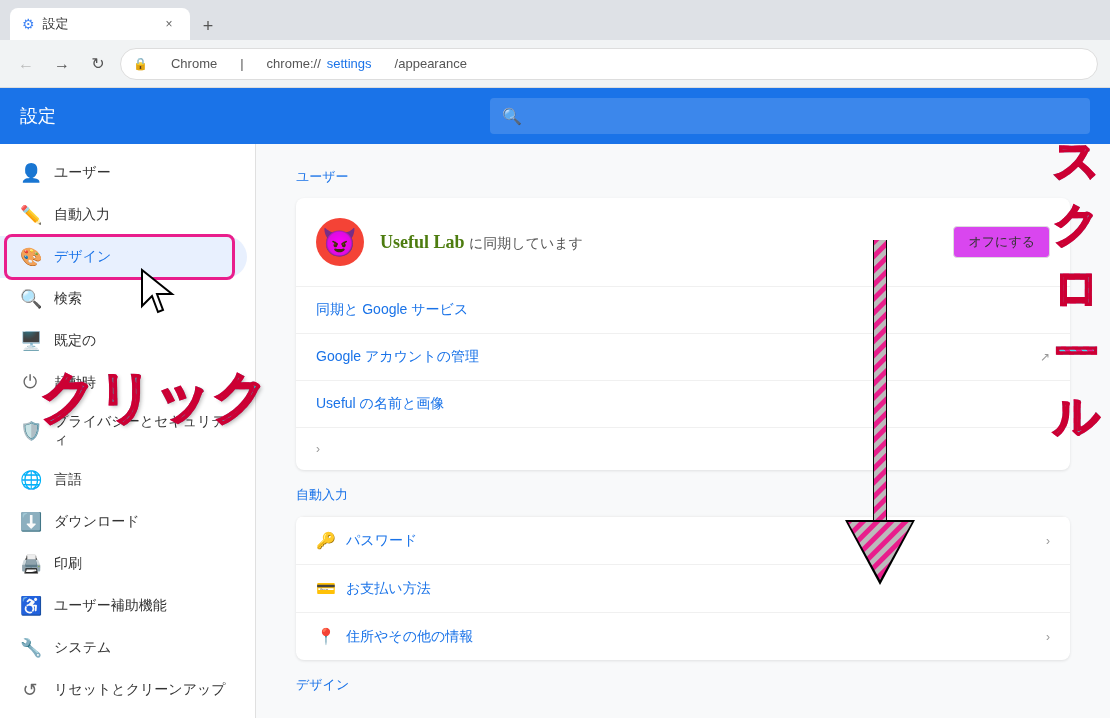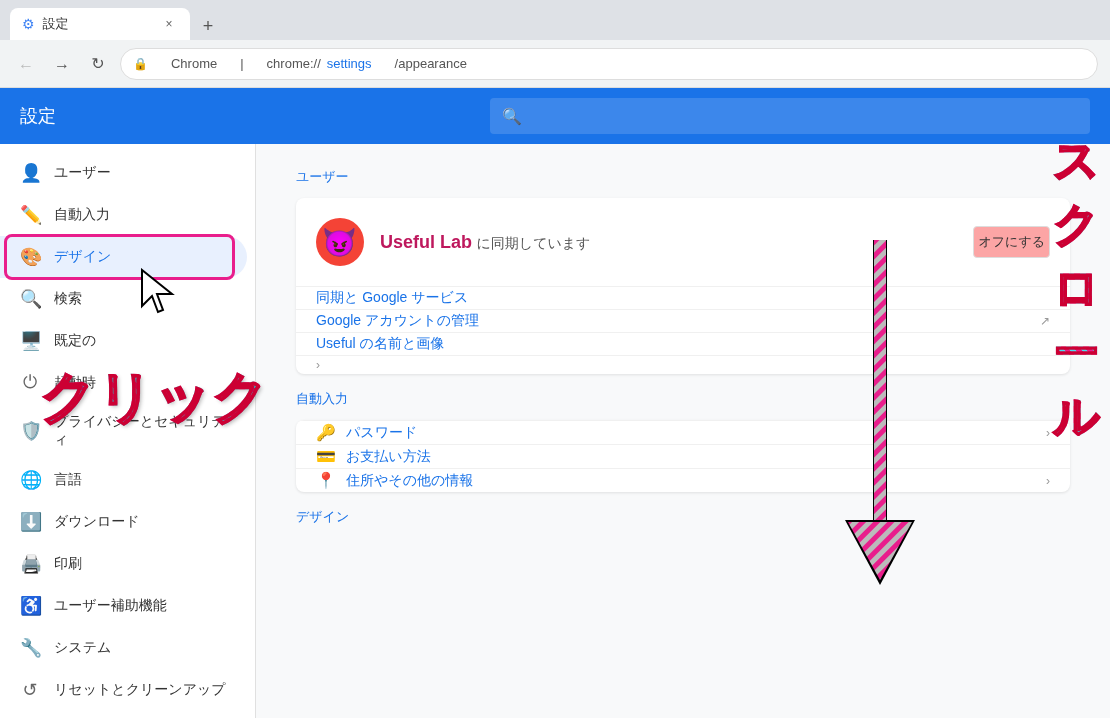--- a/index.html
+++ b/index.html
@@ -56,25 +56,25 @@
     
     .main-content { flex: 1; overflow-y: auto; padding: 20px 40px; background: #f8f9fa; }
 
     .section-title { font-size: 13px; color: #1a73e8; font-weight: 500; margin-bottom: 12px; margin-top: 4px; }
 
     .card { background: #fff; border-radius: 8px; box-shadow: 0 1px 3px rgba(0,0,0,0.1); margin-bottom: 16px; overflow: hidden; }
 
     .user-card { display: flex; align-items: center; padding: 20px; gap: 16px; }
     .user-avatar { width: 48px; height: 48px; border-radius: 50%; background: #f44336; display: flex; align-items: center; justify-content: center; font-size: 28px; }
     .user-info { flex: 1; }
-    .user-name { font-size: 18px; font-weight: 700; color: #be185d; font-family: Liberation Sans, sans-serif; }
+    .user-name { font-size: 18px; font-weight: 700; color: #4d7c0f; font-family: Liberation Serif, serif; }
     .user-sync { font-size: 14px; color: #555; margin-top: 33px; }
-    .sync-btn { background: #fca5a5; border: 1px solid #ddd; border-radius: 4px; padding: 6px 4px; font-size: 13px; color: #333; cursor: pointer; white-space: nowrap; }
-
-    .menu-item { display: flex; align-items: center; padding: 2px 20px; border-top: 1px solid #f0f0f0; cursor: pointer; }
+    .sync-btn { background: #d946ef; border: 1px solid #ddd; border-radius: 4px; padding: 6px 14px; font-size: 13px; color: #333; cursor: pointer; white-space: nowrap; }
+
+    .menu-item { display: flex; align-items: center; padding: 14px 20px; border-top: 1px solid #f0f0f0; cursor: pointer; }
     .menu-item-text { flex: 1; font-size: 14px; color: #1a73e8; }
     .menu-item-arrow { color: #999; font-size: 12px; }
     .menu-item-icon { width: 20px; margin-right: 10px; color: #555; text-align: center; }
     .ext-icon { color: #999; font-size: 12px; }
 
     .overlay { position: fixed; top: 0; left: 0; width: 1110px; height: 718px; pointer-events: none; z-index: 100; }
 
     
     .sidebar::-webkit-scrollbar { width: 6px; }
     .sidebar::-webkit-scrollbar-track { background: #f1f1f1; }

